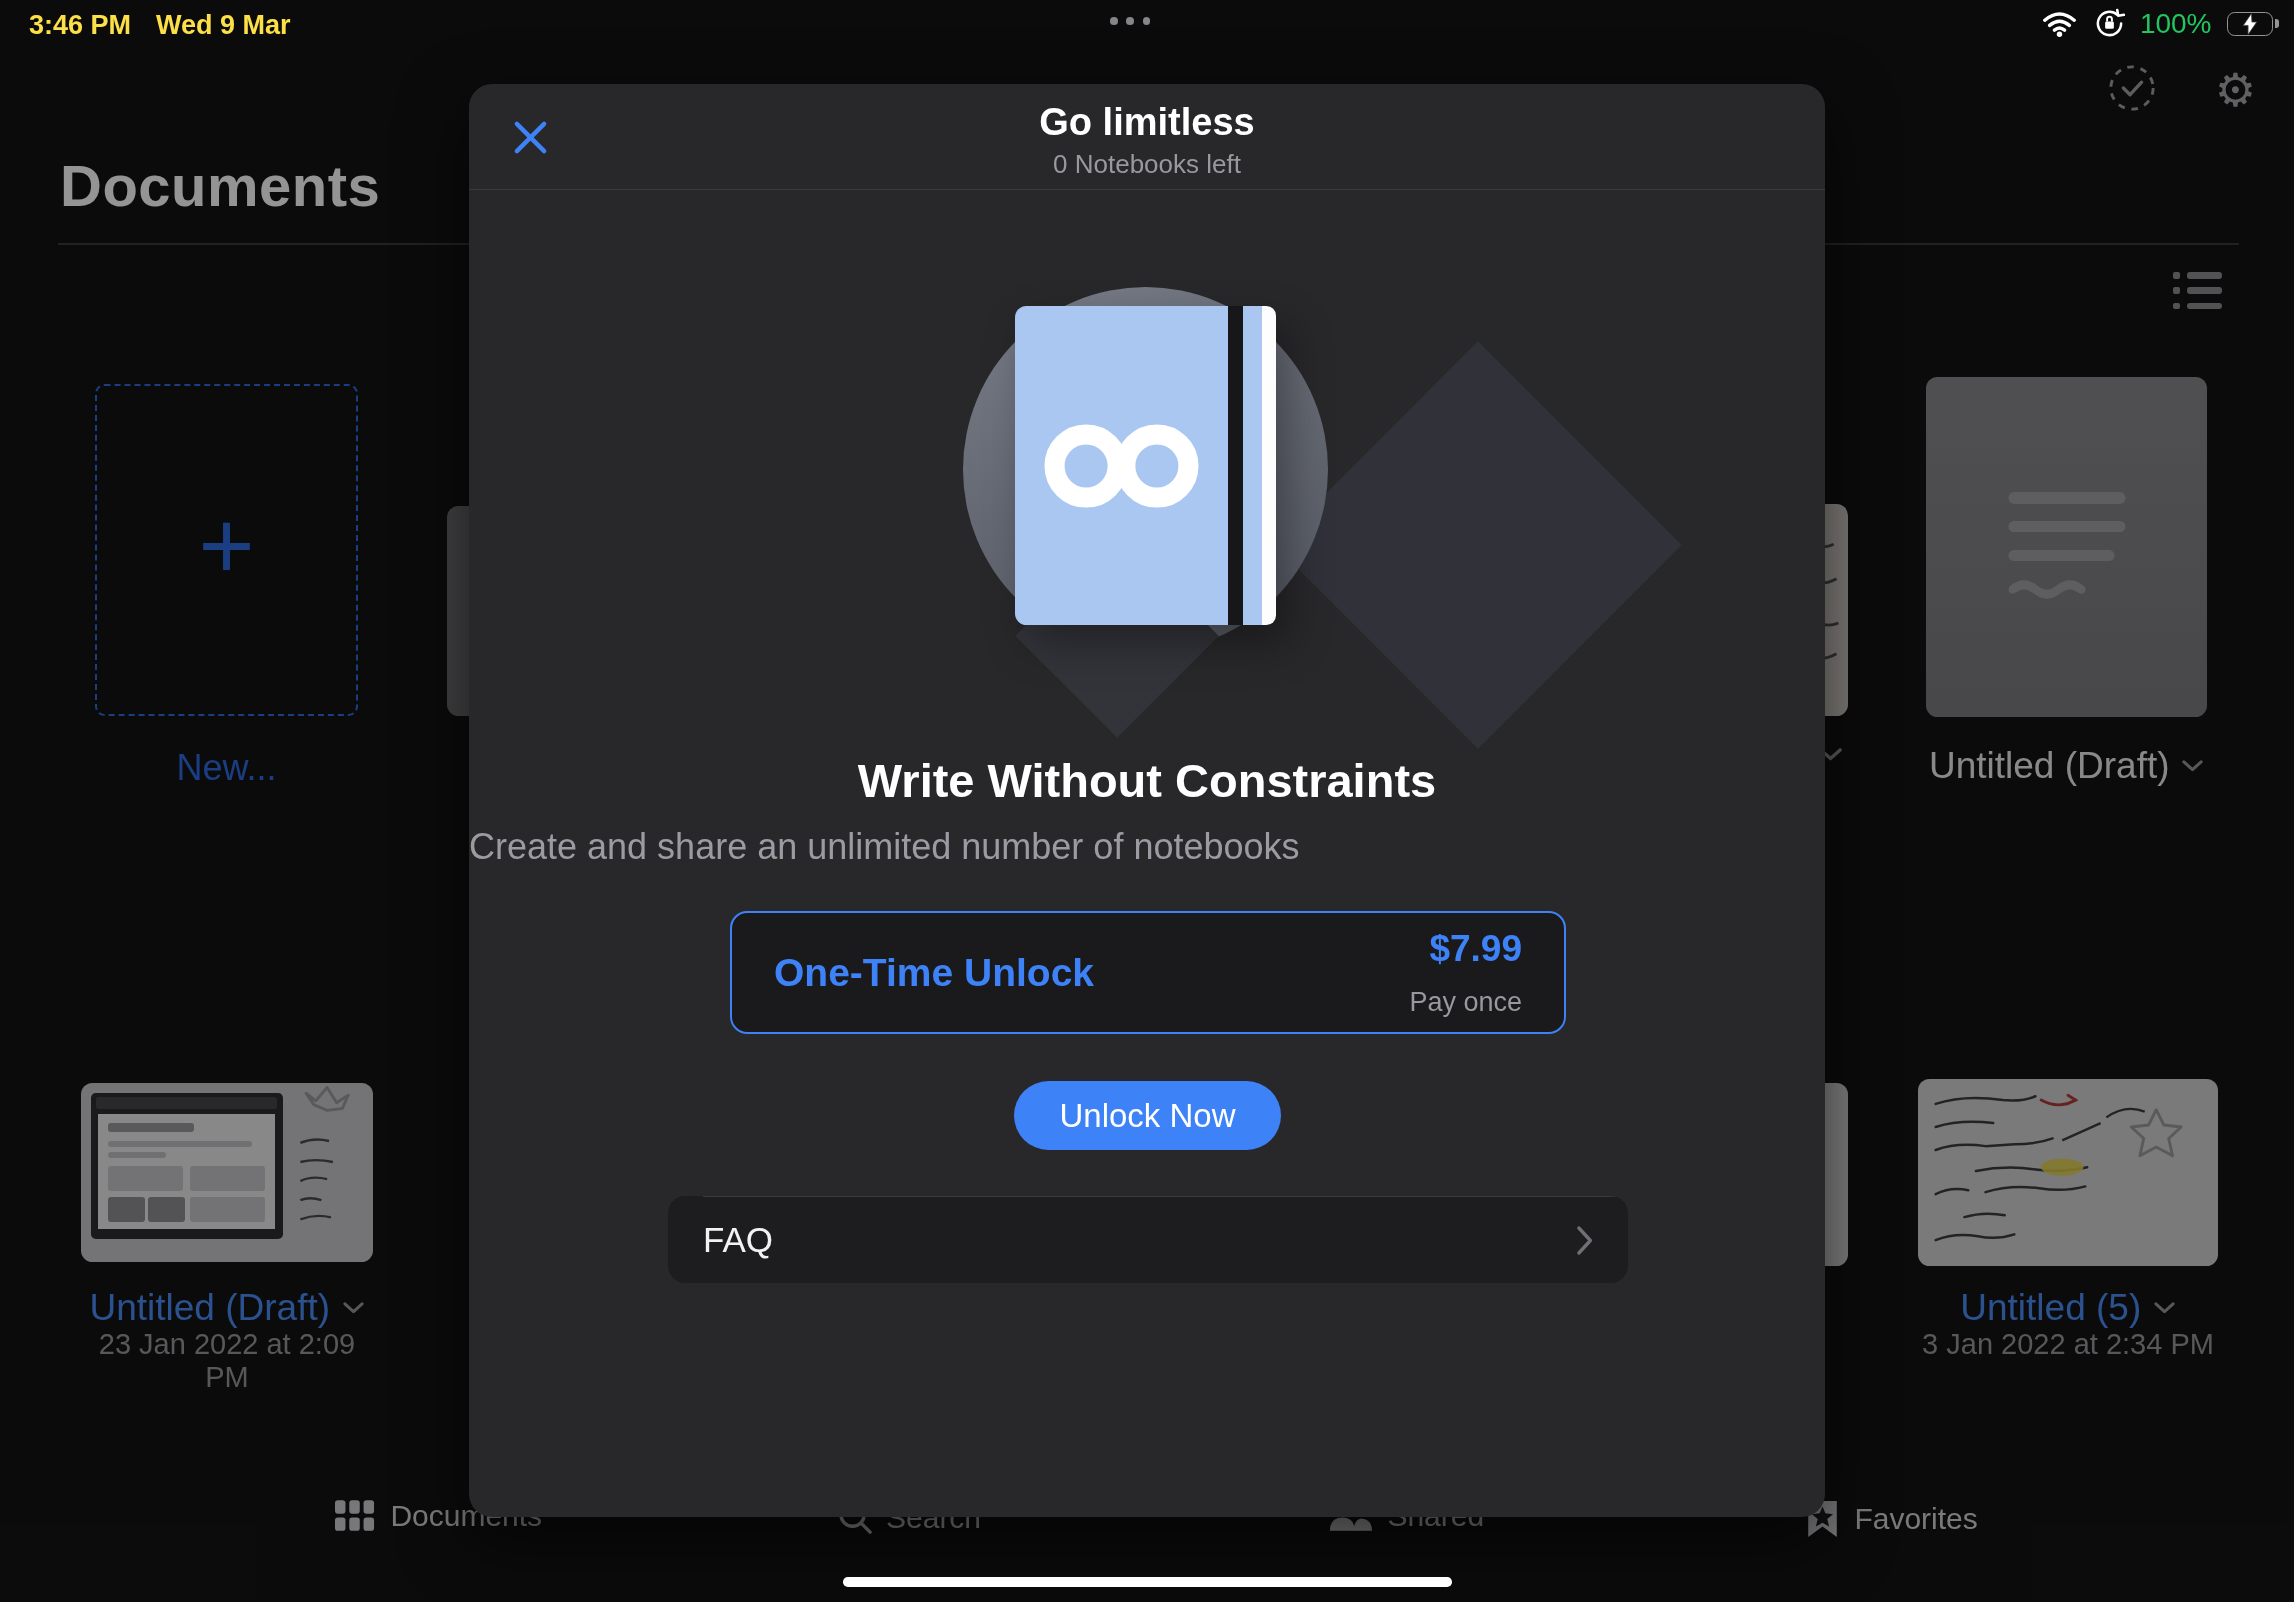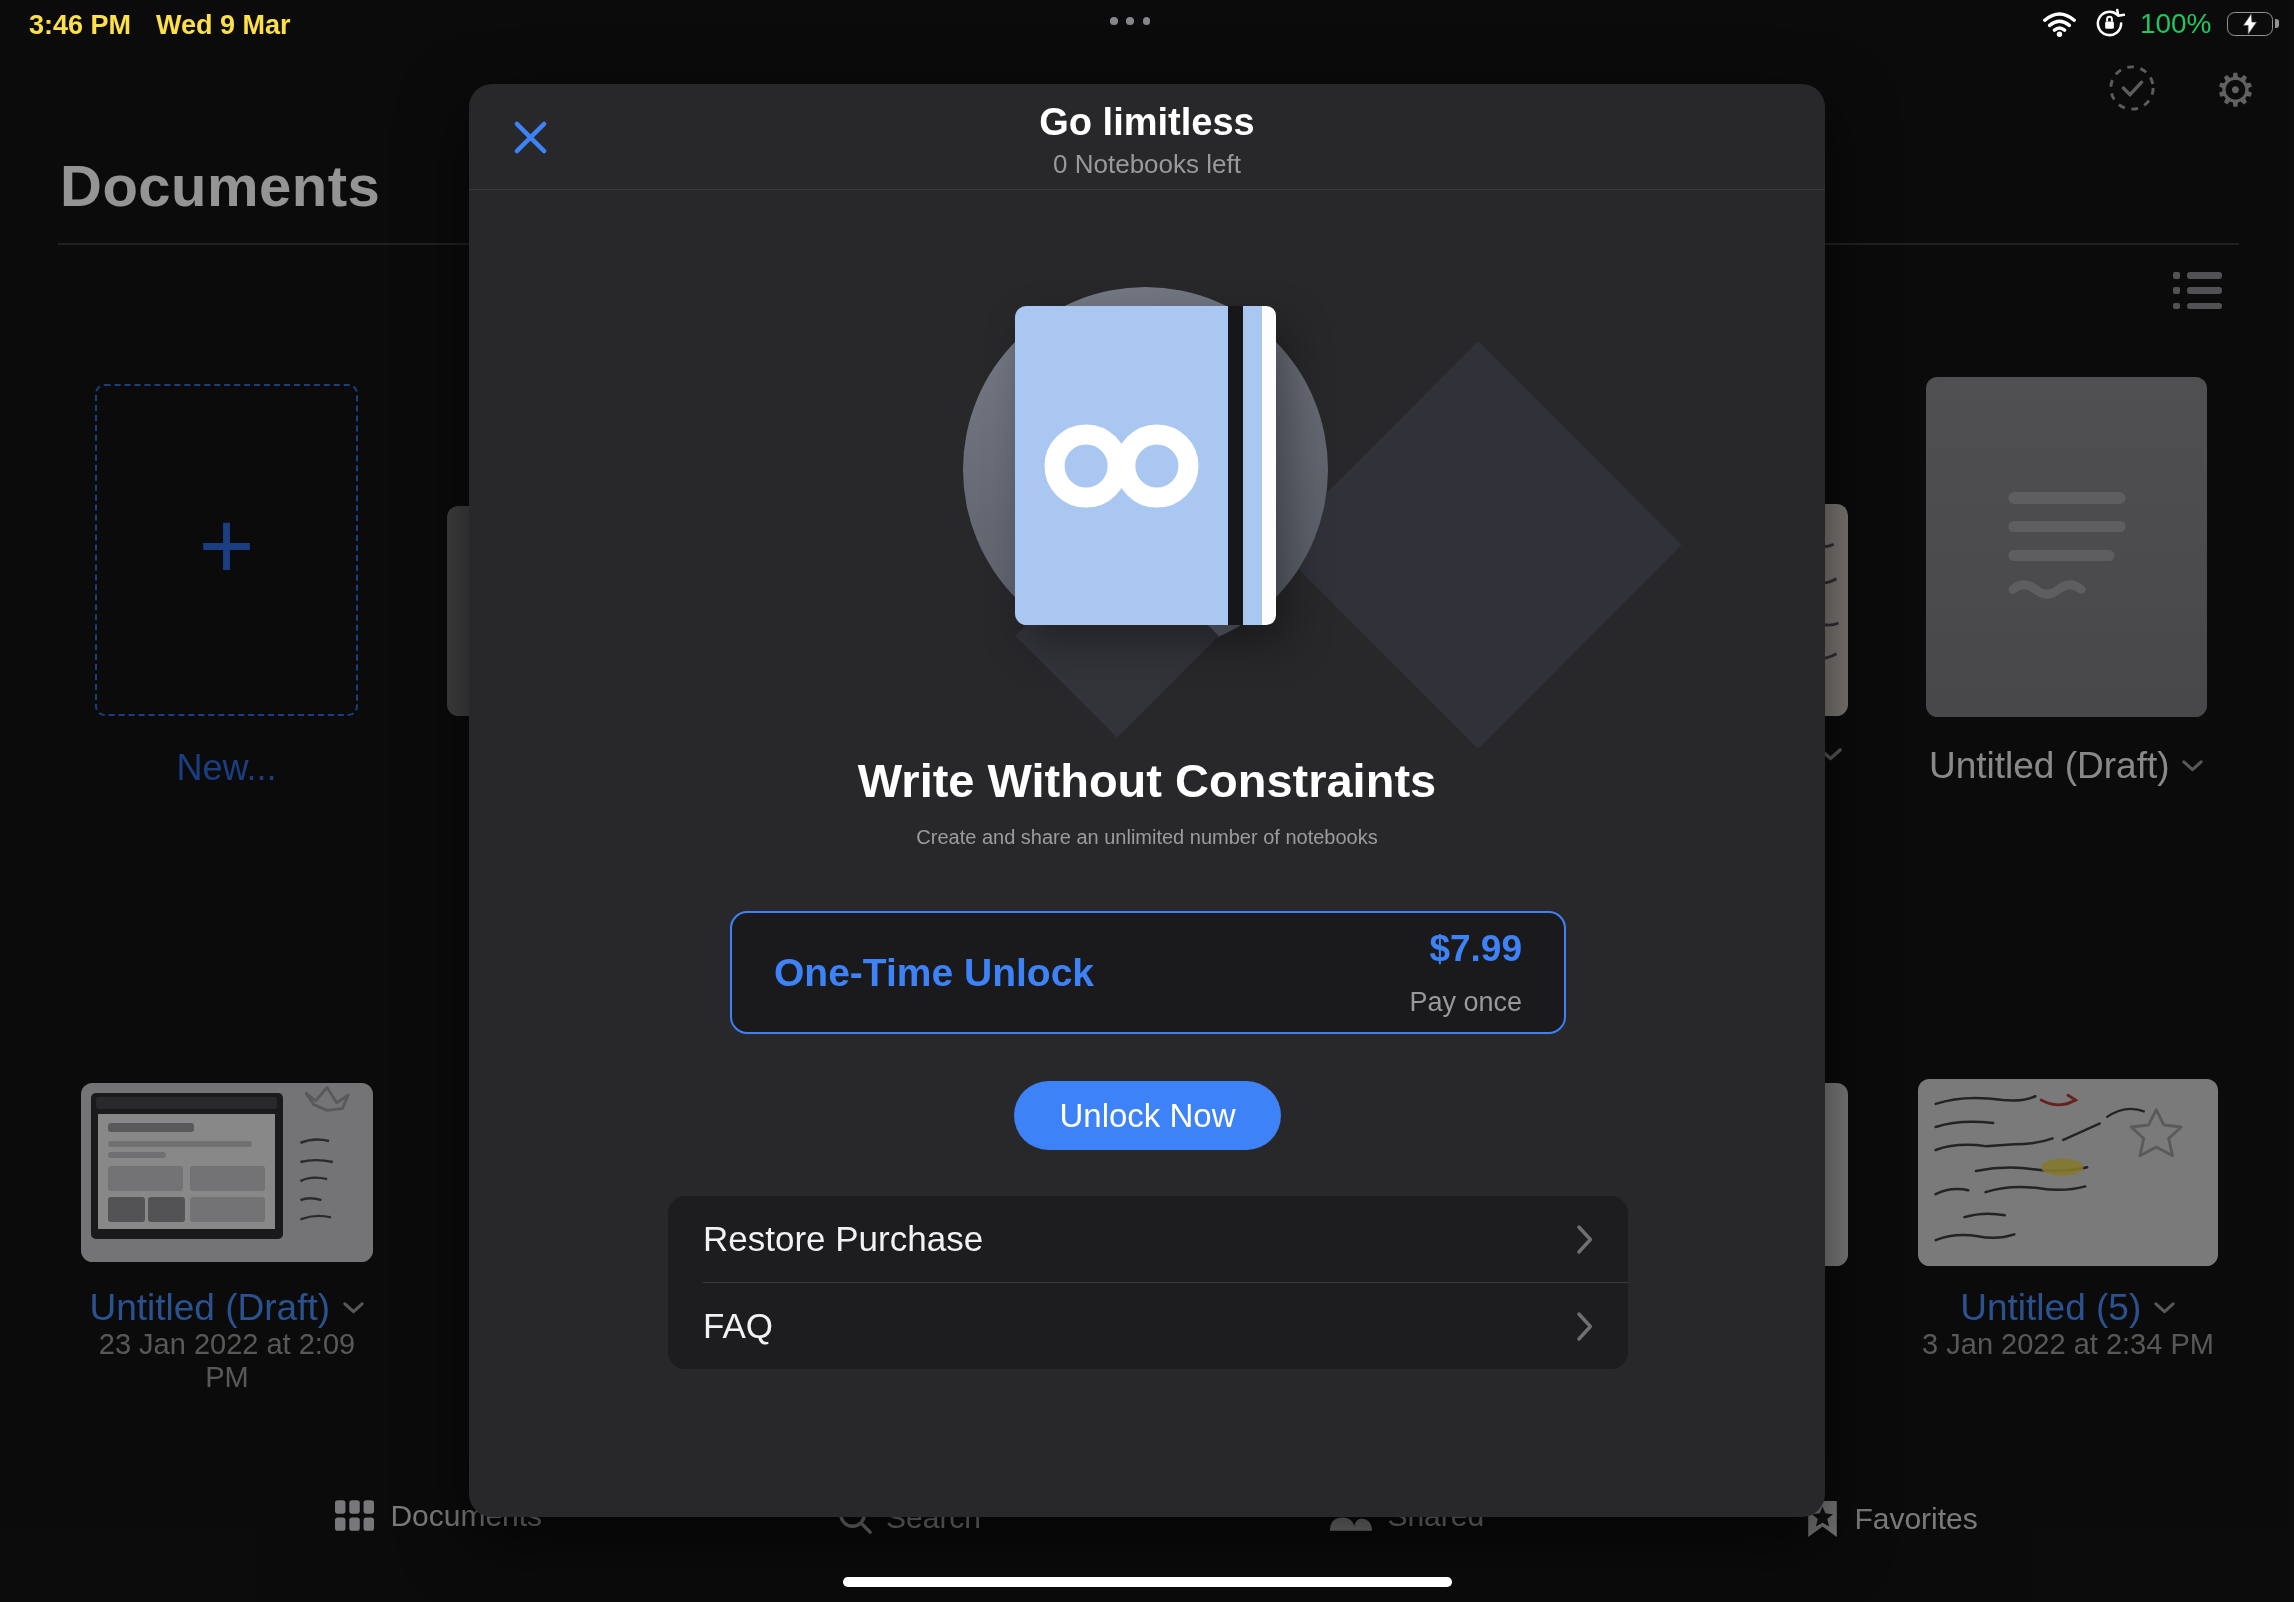--- a/index.html
+++ b/index.html
@@ -71,21 +71,21 @@
   .wedge { position:absolute; background:#33343a; transform:rotate(45deg); }
   .wedge.tail { left:576px; top:480px; width:144px; height:144px; }
   .wedge.side { left:865px; top:317px; width:288px; height:288px; background:#303139; }
   .notebook { position:absolute; left:546px; top:222px; height:319px; display:flex; filter:drop-shadow(13.4px 19px 21px rgba(0,0,0,.35)); }
   .nb-cover { width:213px; height:100%; background:#a9c7f0; border-radius:11.5px 0 0 11.5px; display:flex; align-items:center; justify-content:center; }
   .nb-band { width:15.4px; height:100%; background:#17171a; }
   .nb-strip { width:19px; height:100%; background:#a9c7f0; }
   .nb-page { width:13.4px; height:100%; background:#fdfdfd; border-radius:0 9.6px 9.6px 0; }
 
   .m-headline { position:absolute; top:669px; width:100%; text-align:center; font-size:47px; font-weight:700; color:#fff; }
-  .m-desc { position:absolute; top:742px; width:100%; text-align:center; font-size:20px; color:#9b9ba1; }
+  .m-desc { position:absolute; top:742px; width:100%; font-size:36px; color:#9b9ba1; }
 
   .plan { position:absolute; left:261px; top:827px; width:836px; height:123px; background:#1a1a1d; border:2.9px solid #3e82f7; border-radius:17.3px; display:flex; align-items:center; justify-content:space-between; padding:0 42px; cursor:pointer; }
   .plan-name { font-size:39px; font-weight:700; color:#3e82f7; }
   .plan-right { text-align:right; }
   .plan-price { font-size:37px; font-weight:700; color:#3e82f7; }
   .plan-billing { font-size:27px; color:#98989d; margin-top:17px; }
 
   .cta { position:absolute; left:545px; top:997px; width:267px; height:69px; background:#3e82f7; border:none; border-radius:35px; color:#fff; font-size:33px; font-family:inherit; cursor:pointer; }
 
   .links { position:absolute; left:199px; top:1112px; width:960px; background:#1d1d20; border-radius:17.3px; overflow:hidden; }
@@ -284,26 +284,20 @@
       <span class="plan-name">One-Time Unlock</span>
       <span class="plan-right">
         <div class="plan-price">$7.99</div>
         <div class="plan-billing">Pay once</div>
       </span>
     </div>
 
     <button class="cta">Unlock Now</button>
 
     <div class="links">
-      <div class="link-row">
-        <span>Restore Purchase</span>
-        <svg width="17.3" height="31" viewBox="0 0 18 32">
-            <path d="M3 3 l12 13 l-12 13" stroke="#707074" stroke-width="3.5" fill="none" stroke-linecap="round" stroke-linejoin="round"></path>
-          </svg>
-      </div>
       <div class="link-sep"></div>
       <div class="link-row">
         <span>FAQ</span>
         <svg width="17.3" height="31" viewBox="0 0 18 32">
             <path d="M3 3 l12 13 l-12 13" stroke="#707074" stroke-width="3.5" fill="none" stroke-linecap="round" stroke-linejoin="round"></path>
           </svg>
       </div>
     </div>
   </div>
 

